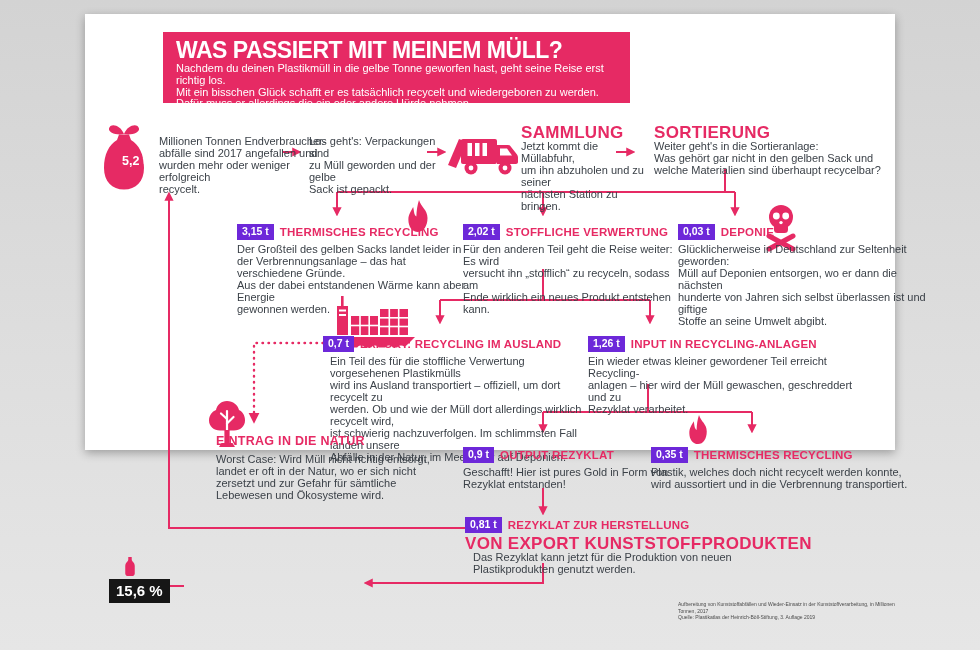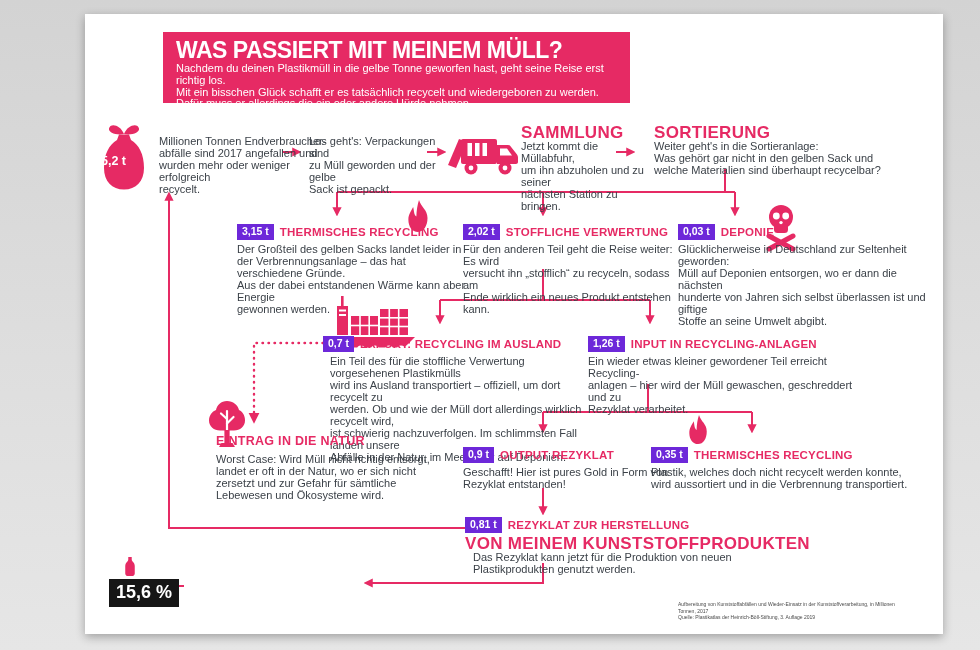--- a/index.html
+++ b/index.html
@@ -3,37 +3,37 @@
 <meta charset="utf-8">
 <style>
   html,body{margin:0;padding:0;}
   body{
     width:980px;height:650px;overflow:hidden;
     background:linear-gradient(180deg,#d3d3d3 0%,#dedede 55%,#e6e6e6 100%);
     font-family:"Liberation Sans","DejaVu Sans",sans-serif;
     -webkit-font-smoothing:antialiased;
   }
   #page{
-    position:absolute;left:85px;top:14px;width:810px;height:620px;
-    background:#ffffff;box-shadow:0 3px 9px rgba(0,0,0,.3);padding-left:48px;
+    position:absolute;left:85px;top:14px;width:810px;height:436px;
+    background:#ffffff;box-shadow:0 3px 9px rgba(0,0,0,.3);
   }
   .abs{position:absolute;}
   #hdr{
     position:absolute;left:78px;top:18px;width:467px;height:71px;
     background:#E62A64;color:#fff;box-sizing:border-box;padding:5px 10px 0 13px;
   }
   #hdr h1{margin:0;font-size:23px;line-height:26px;font-weight:bold;letter-spacing:-.5px;white-space:nowrap;}
   .sub{font-size:11px;line-height:11.8px;font-weight:normal;color:#fff;}
   .sec-title{color:#E62A64;font-weight:bold;font-size:11.5px;letter-spacing:.2px;white-space:nowrap;}
   .sec-head{position:absolute;display:flex;align-items:center;gap:6px;}
   .badge{background:#6d28d9;color:#fff;font-weight:bold;font-size:10.5px;line-height:11px;padding:2px 5px 3px;white-space:nowrap;}
   .body-text{position:absolute;font-size:11px;line-height:12px;color:#3b4148;white-space:pre-line;}
   .station-title{position:absolute;color:#E62A64;font-weight:bold;font-size:17px;letter-spacing:.3px;}
-  .bag-value{position:absolute;color:#fff;font-weight:bold;font-size:12.5px;text-align:left;}
-  .big-badge{position:absolute;background:#161616;color:#fff;font-weight:bold;font-size:18px;padding:3px 7px 4px;}
+  .bag-value{position:absolute;color:#fff;font-weight:bold;font-size:12.5px;text-align:right;}
+  .big-badge{position:absolute;background:#161616;color:#fff;font-weight:bold;font-size:15px;padding:3px 7px 4px;}
   #foot{position:absolute;font-size:5px;line-height:6.5px;color:#4a4a4a;}
   svg{display:block;}
   #flow{position:absolute;left:0;top:0;pointer-events:none;}
 </style>
 </head>
 <body>
 
 <div id="page">
 
   <svg id="flow" width="810" height="620" viewBox="0 0 810 620">
@@ -239,21 +239,21 @@
     <span class="badge">0,35 t</span>
     <span class="sec-title">THERMISCHES RECYCLING</span>
   </div>
   <div class="body-text" style="left:566px;top:452px;width:260px">Plastik, welches doch nicht recycelt werden konnte,
 wird aussortiert und in die Verbrennung transportiert.</div>
 
   <div class="sec-head" style="left:380px;top:503px">
     <span class="badge">0,81 t</span>
     <span class="sec-title">REZYKLAT ZUR HERSTELLUNG</span>
   </div>
-  <div class="station-title" style="left:380px;top:520px">VON MEINEM KUNSTSTOFFPRODUKTEN</div>
+  <div class="station-title" style="left:380px;top:520px">VON EXPORT KUNSTSTOFFPRODUKTEN</div>
   <div class="body-text" style="left:388px;top:537px;width:340px">Das Rezyklat kann jetzt für die Produktion von neuen Plastikprodukten genutzt werden.</div>
 
   <svg class="abs" style="left:38px;top:543px" width="14" height="19" viewBox="0 0 16 22">
     <path fill="#E62A64" d="M6,0 h4 v3 c0,1 .3,1.6 1,2.3 c1.6,1.5 2.5,3.2 2.5,5.2 V19 c0,1.6 -1.3,3 -3,3 H5.5 c-1.7,0 -3,-1.4 -3,-3 V10.5 c0,-2 .9,-3.7 2.5,-5.2 C5.7,4.6 6,4 6,3 Z"></path>
   </svg>
   <div class="big-badge" style="left:24px;top:565px">15,6 %</div>
 
   <div id="foot" style="left:593px;top:587px;width:235px">
     <div>Aufbereitung von Kunststoffabfällen und Wieder-Einsatz in der Kunststoffverarbeitung, in Millionen Tonnen, 2017</div>
     <div>Quelle: Plastikatlas der Heinrich-Böll-Stiftung, 3. Auflage 2019</div>

